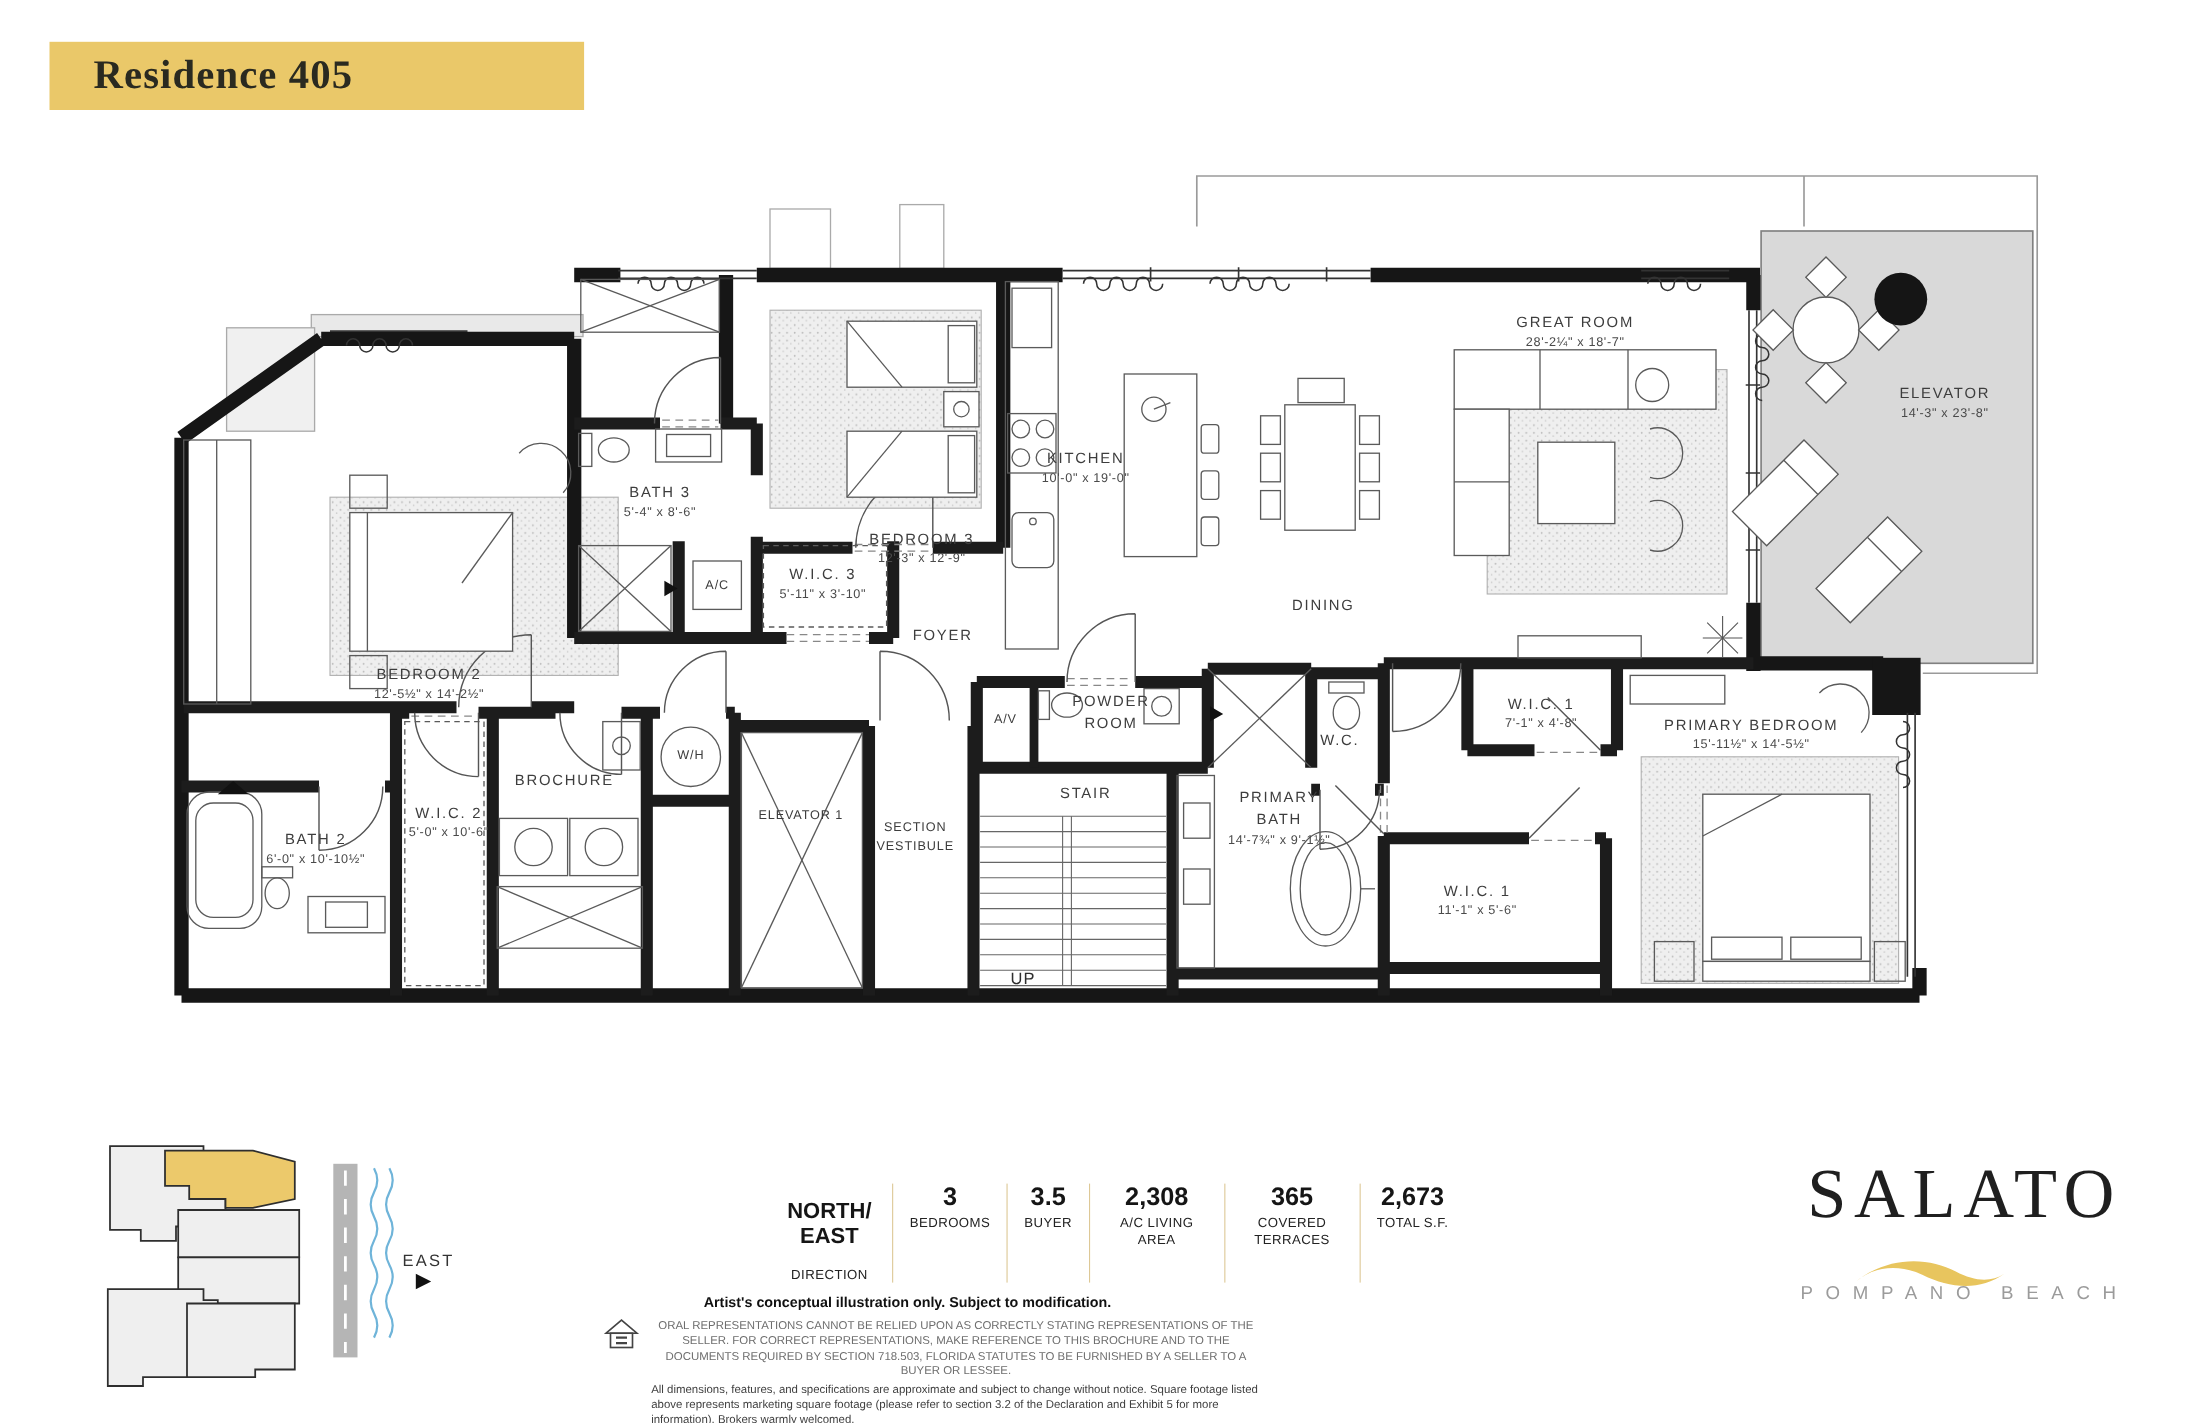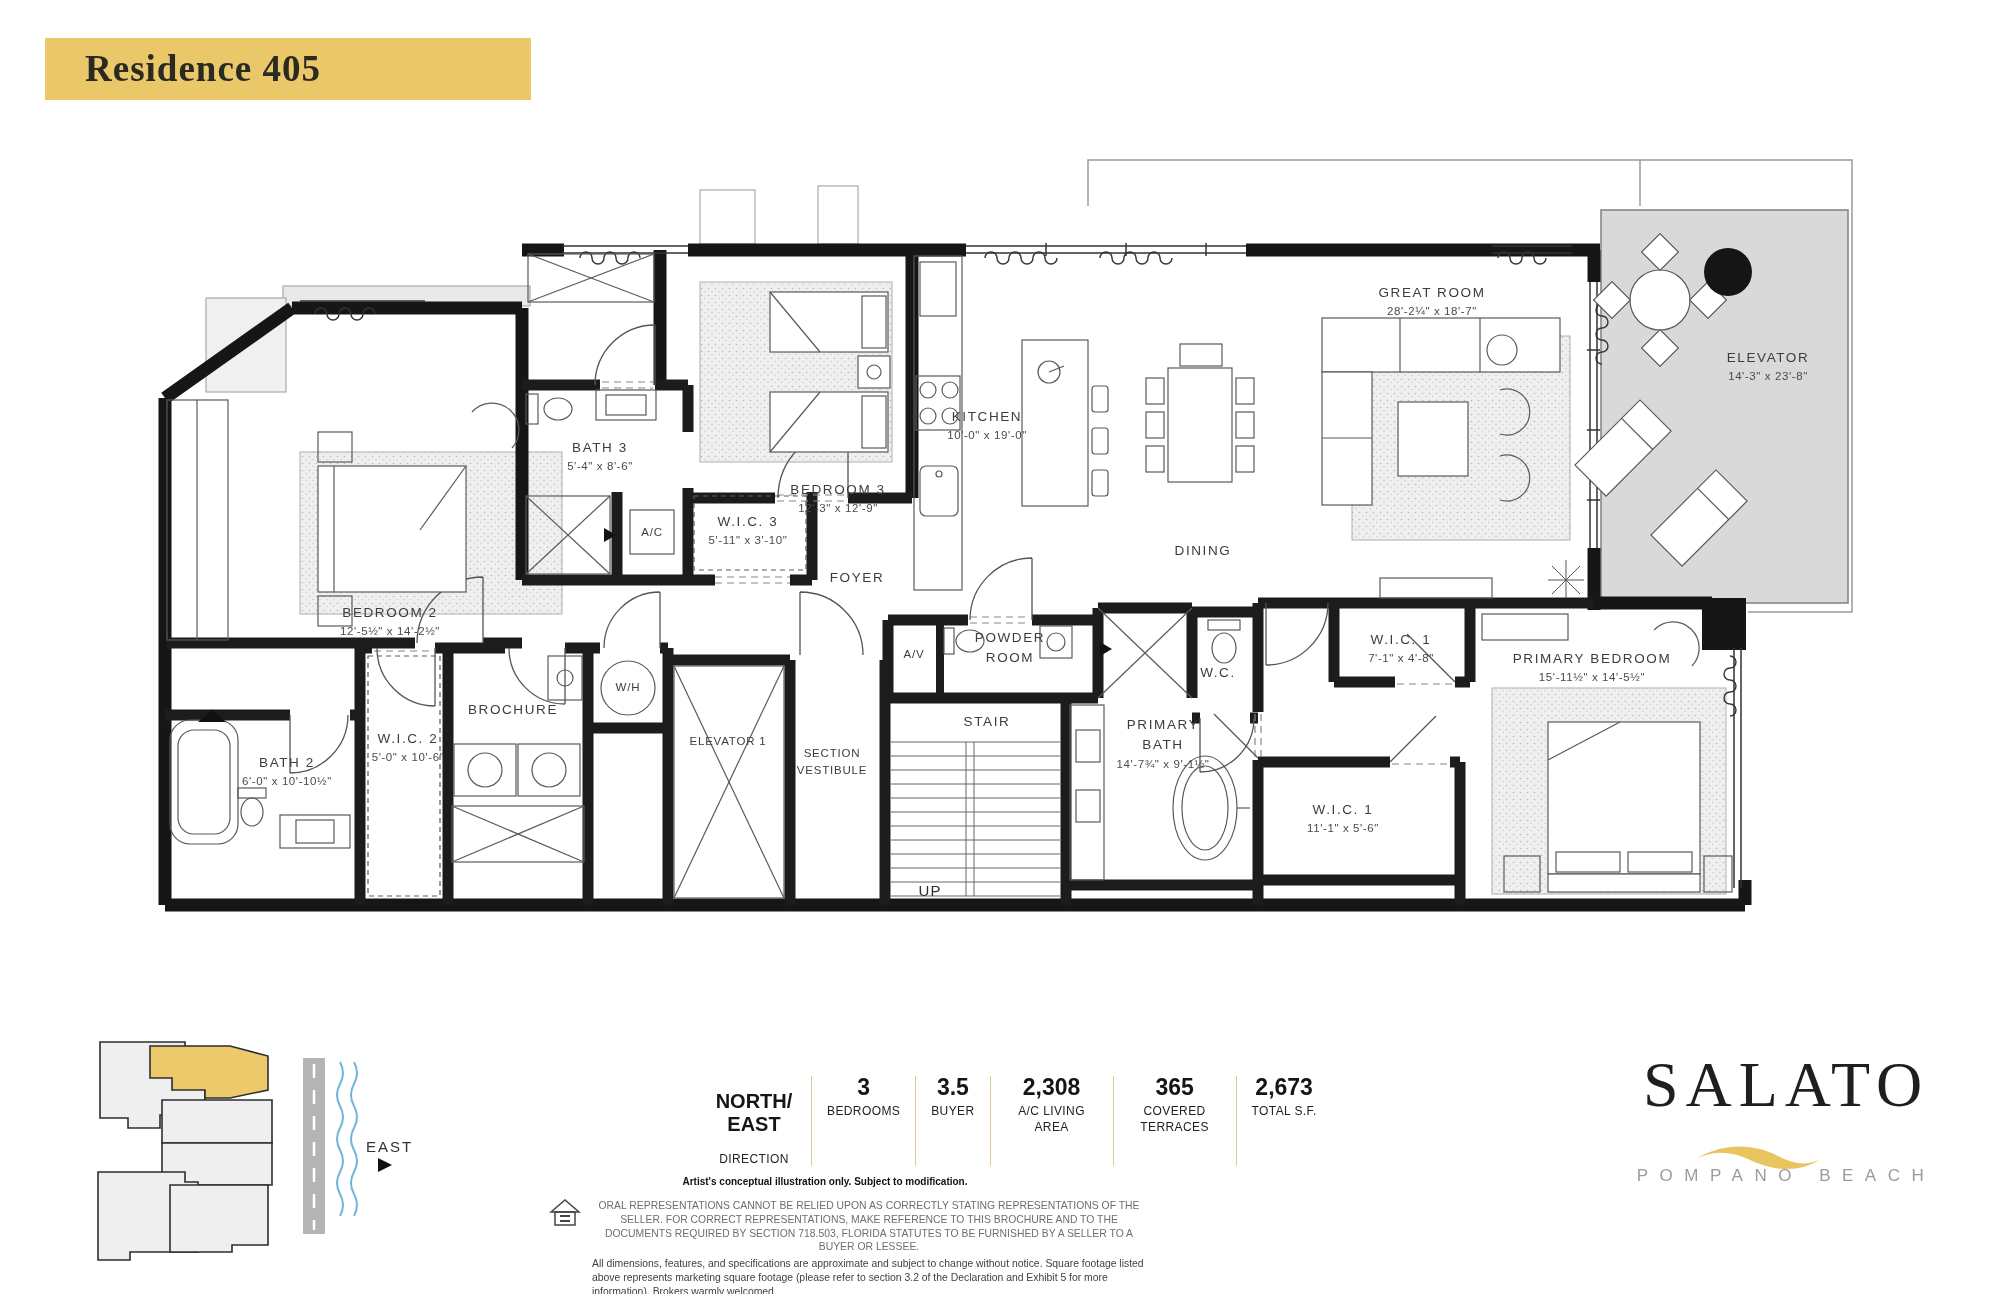--- a/index.html
+++ b/index.html
@@ -17,21 +17,21 @@
   .rlabel.wrap{white-space:normal;}
   
   .stats{position:absolute;left:697px;top:1074px;display:flex;align-items:stretch;}
   .stats .col{text-align:center;padding:0 15px;}
   .stats .sep{width:1px;background:#ddc896;margin:2px 0;}
   .stats .val{font-size:23px;font-weight:bold;color:#151515;line-height:1.15;}
   .stats .val.sm{font-size:20px;width:84px;margin:16px auto;}
   .stats .lab{font-size:12px;color:#222;letter-spacing:.4px;margin-top:4px;line-height:1.3;
               max-width:92px;margin-left:auto;margin-right:auto;}
   .artist{position:absolute;left:480px;top:1176px;width:690px;text-align:center;
-          font-size:10px;font-weight:bold;color:#111;}
+          font-size:13px;font-weight:bold;color:#111;}
   .legal{position:absolute;left:592px;top:1199px;width:554px;font-size:10.4px;line-height:1.33;}
   .legal .p1{color:#6e6e6e;text-align:center;}
   .legal .p2{color:#3f3f3f;margin-top:3px;}
   
   .brand{position:absolute;left:1616px;top:1048px;width:340px;text-align:center;}
   .brand .nm{font-family:"Liberation Serif",serif;font-size:64px;color:#1f1f1f;letter-spacing:7px;}
   .brand .loc{font-size:17px;color:#9b9b9b;letter-spacing:11.5px;margin-top:44px;}
   .east{position:absolute;left:366px;top:1138px;font-size:15px;letter-spacing:2px;color:#333;}
   .up-label{font-size:15px !important;letter-spacing:1px !important;color:#2f2f2f;}
   svg{position:absolute;left:0;top:0;}

